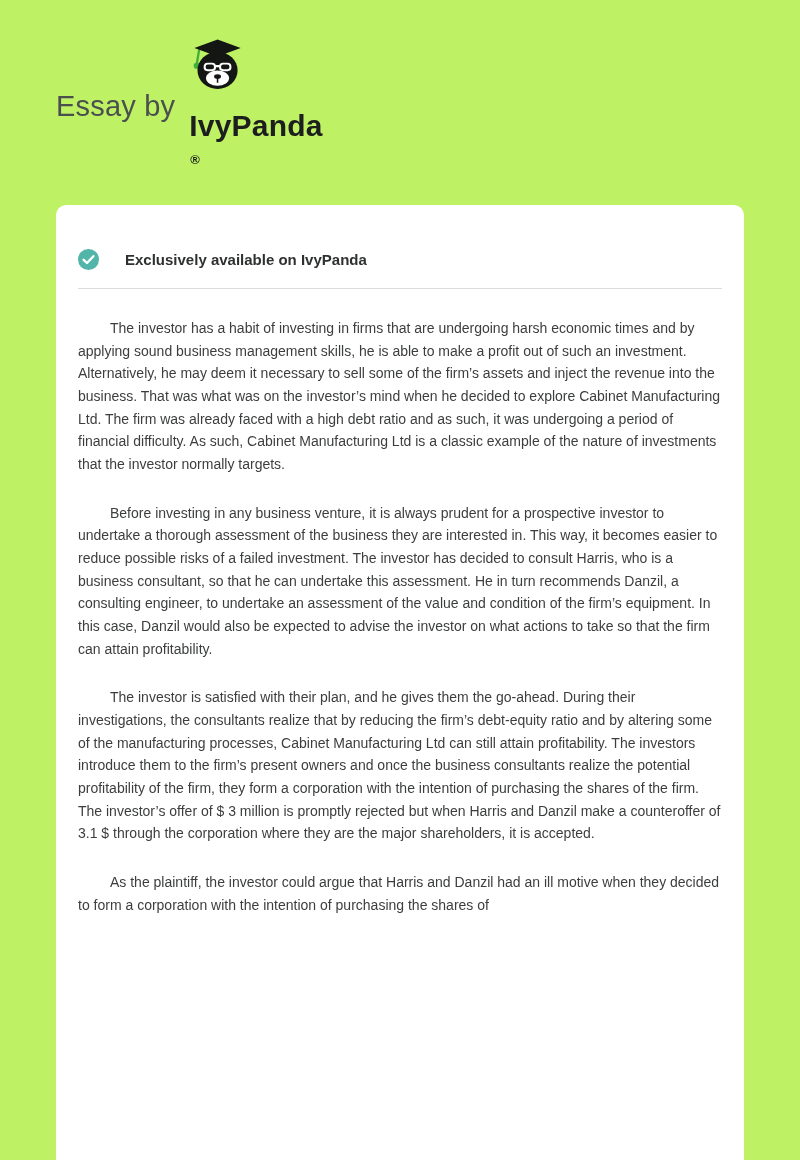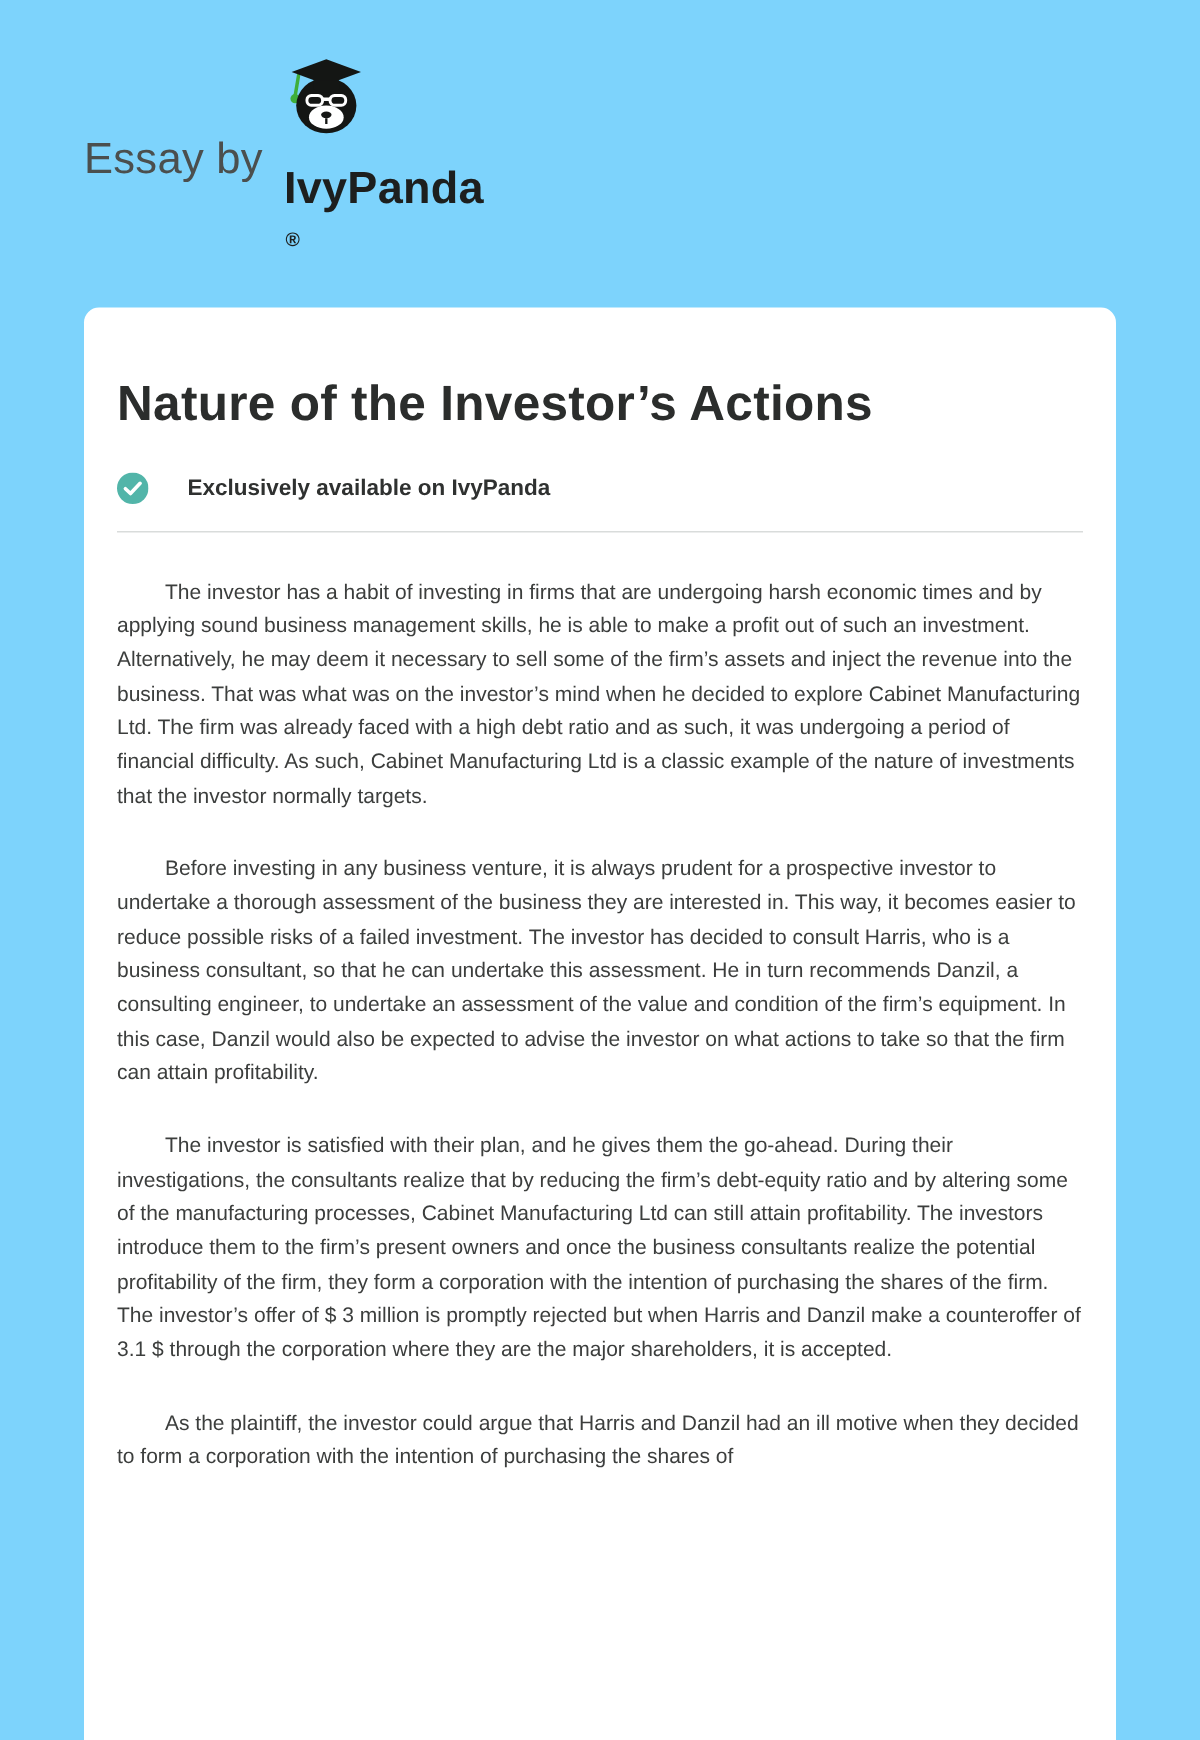--- a/index.html
+++ b/index.html
@@ -8,21 +8,21 @@
     padding: 0;
     width: 800px;
     height: 1160px;
     overflow: hidden;
     background: #cfe8e2;
     font-family: "Liberation Sans", sans-serif;
   }
   .page {
     width: 800px;
     height: 1160px;
-    background: #7dd3fc;
+    background: #bef264;
   }
   
   .site-header {
     display: flex;
     align-items: center;
     padding: 38px 56px 26px 56px;
     gap: 14px;
   }
   .essay-by {
     font-size: 29px;
@@ -136,21 +136,20 @@
           <path d="M26 20 L26 28 Q37 33 48 28 L48 20" fill="#141614"></path>
         </svg>
       </span>
       <span class="brand-name">IvyPanda</span>
       <span class="brand-reg">®</span>
     </span>
   </header>
 
   <main class="card">
 
-    <h1 class="article-title">Nature of the Investor’s Actions</h1>
 
     <div class="badge-row">
       <span class="check-icon">
         <svg width="21" height="21" viewBox="0 0 21 21" aria-hidden="true">
           <circle cx="10.5" cy="10.5" r="10.5" fill="#52b5a9"></circle>
           <path d="M5.6 10.8 L9 14 L15.4 7.2" stroke="#ffffff" stroke-width="2.4" fill="none" stroke-linecap="round" stroke-linejoin="round"></path>
         </svg>
       </span>
       <span class="badge-text">Exclusively available on IvyPanda</span>
     </div>

